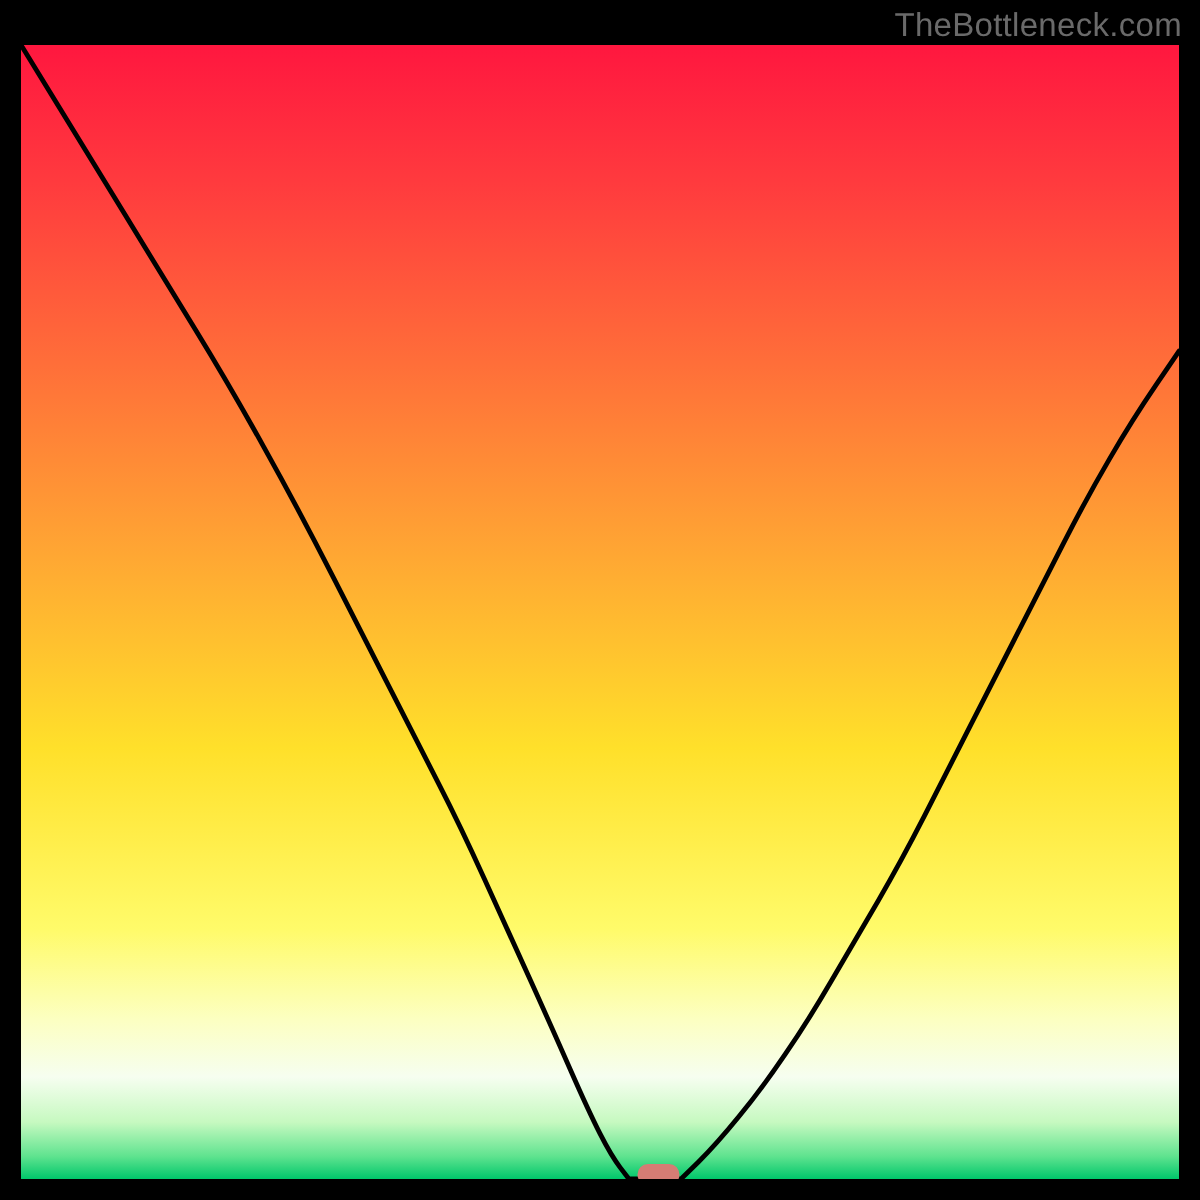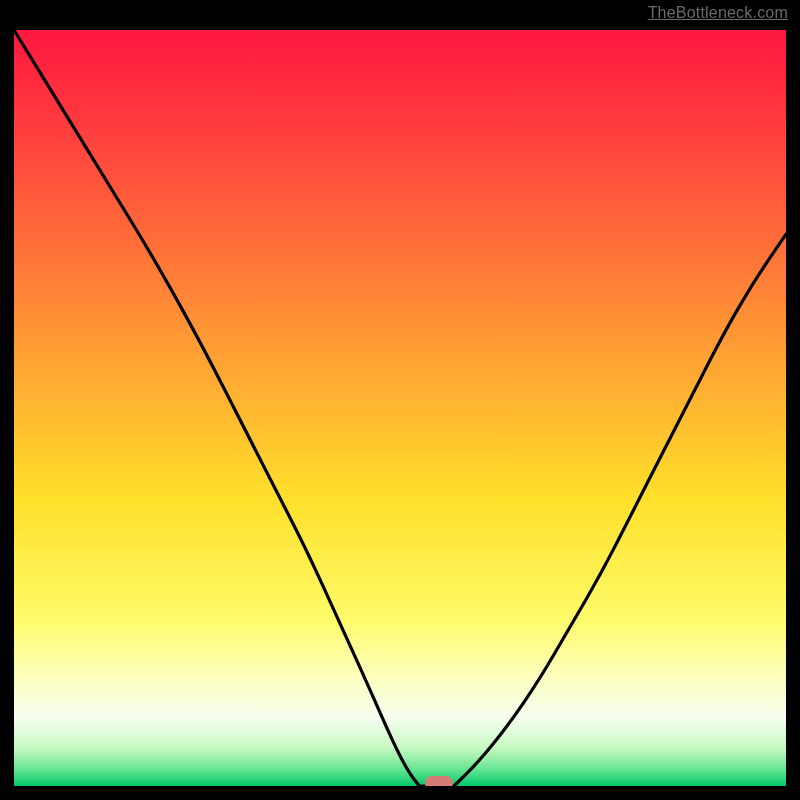--- a/index.html
+++ b/index.html
@@ -8,24 +8,23 @@
     height: 800px;
     background: #000;
     position: relative;
     font-family: Arial, Helvetica, sans-serif;
   }
   .attribution {
     position: absolute;
     top: 4px;
     right: 12px;
     color: #6a6a6a;
-    font-size: 16px;
+    font-size: 22px;
     letter-spacing: 0.2px;
     z-index: 10;
-    text-decoration: underline;
   }
   .plot-area {
     position: absolute;
     left: 14px;
     top: 30px;
     width: 772px;
     height: 756px;
     overflow: hidden;
   }
   .gradient-bg {

